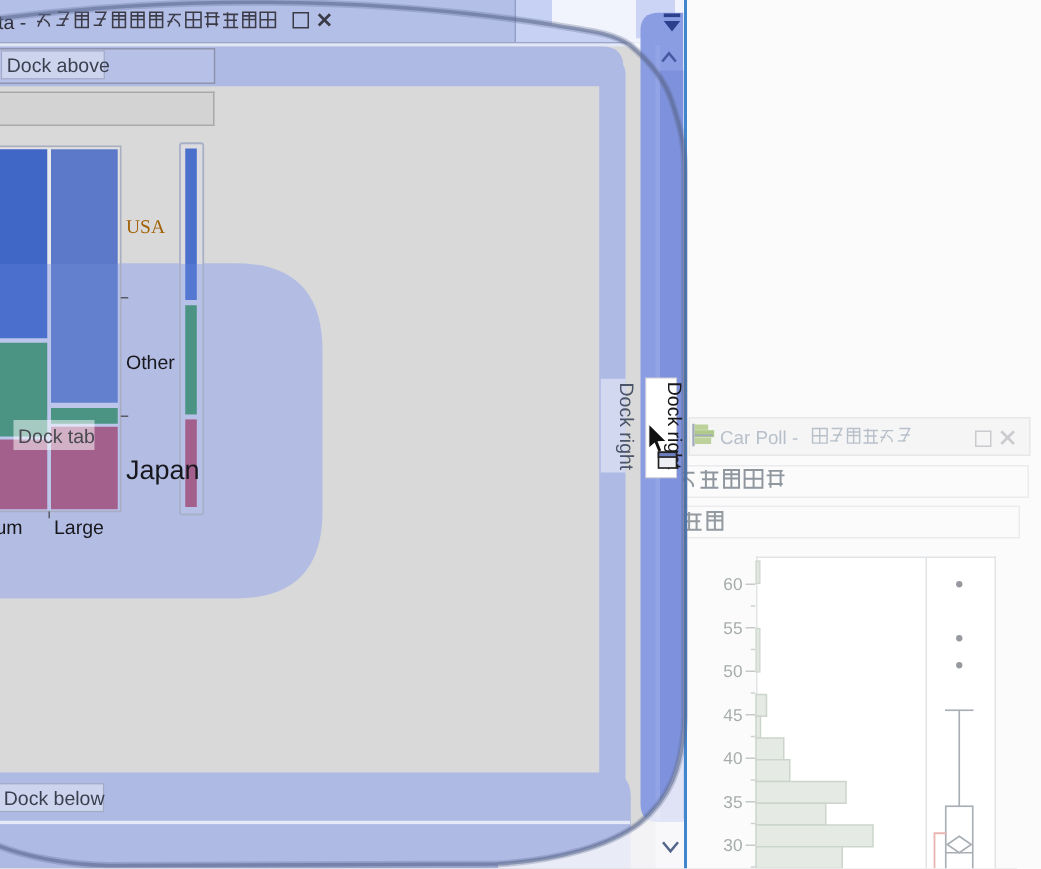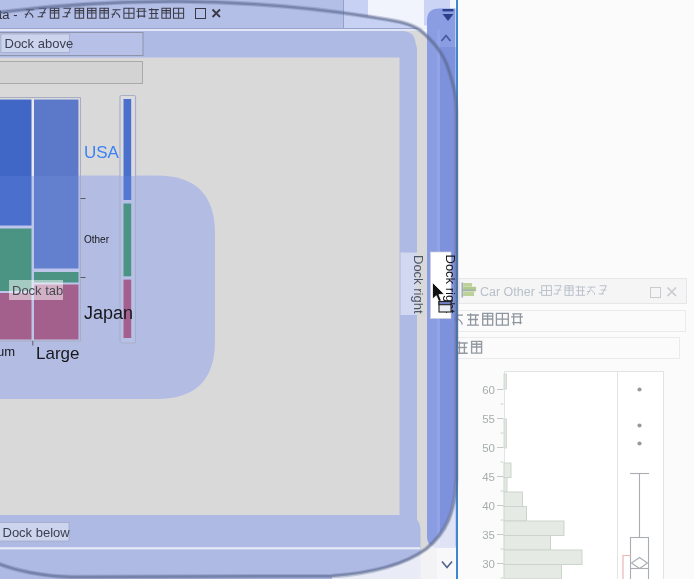--- a/index.html
+++ b/index.html
@@ -7,21 +7,21 @@
 </style></head><body>
 <div class="abs" style="left:457px;top:0;width:237px;height:579px;background:#fbfbfc;"></div>
 <div class="abs" style="left:458.5px;top:278px;width:228px;height:26px;background:#f5f5f6;border:1px solid #e7e7ea;box-sizing:border-box;"></div>
 <svg class="abs" style="left:460px;top:281px;" width="18" height="18" viewBox="0 0 18 18">
 <rect x="1.5" y="1.5" width="1.6" height="15" fill="#a3abbd"></rect>
 <rect x="3.1" y="2.0" width="9" height="3.6" fill="#bdd29a"></rect>
 <rect x="3.1" y="5.8" width="13" height="4.6" fill="#afca89"></rect>
 <rect x="3.1" y="8.6" width="12" height="1.2" fill="#a3abbd"></rect>
 <rect x="3.1" y="10.6" width="11" height="4.4" fill="#bdd29a"></rect>
 </svg>
-<div class="abs" style="left:480px;top:284.5px;font-size:12.5px;color:#b7c0ca;">Car Other - </div>
+<div class="abs" style="left:480px;top:284.5px;font-size:12.5px;color:#b7c0ca;">Car Poll - </div>
 <svg class="abs" style="left:0;top:0;" width="694" height="579" viewBox="0 0 694 579">
 <path d="M541.7,285.7h9.7v9.7h-9.7Z M541.7,290.5h9.7 M546.5,285.7v9.7" fill="none" stroke="#b8c0ca" stroke-width="0.95" opacity="1.0"></path>
     <path d="M554.4,285.7h6.8l-4.4,8.7 M555.4,290.0h5.8 M553.4,293.9h5.3" fill="none" stroke="#b8c0ca" stroke-width="0.95" opacity="1.0"></path>
     <path d="M565.0,285.7h8.1v9.7h-8.1Z M565.0,290.3h8.1 M569.1,285.7v9.7 M565.0,288.0h8.1" fill="none" stroke="#b8c0ca" stroke-width="0.95" opacity="1.0"></path>
     <path d="M575.6,287.0h9.7 M576.3,290.7h8.1 M575.6,295.3h9.7 M578.5,285.7v9.7 M582.5,287.0v8.3" fill="none" stroke="#b8c0ca" stroke-width="0.95" opacity="1.0"></path>
     <path d="M587.8,287.1h7.7 M591.7,287.1q-4.4,6.8 -4.1,7.7 M591.2,290.0q4.4,2.9 3.4,4.8 M586.9,291.5h3.4" fill="none" stroke="#b8c0ca" stroke-width="0.95" opacity="1.0"></path>
     <path d="M599.6,285.7h6.8l-4.4,8.7 M600.6,290.0h5.8 M598.6,293.9h5.3" fill="none" stroke="#b8c0ca" stroke-width="0.95" opacity="1.0"></path>
 </svg>
 <div class="abs" style="left:649.5px;top:286.5px;width:9px;height:9px;border:1.6px solid #cbcbcf;"></div>
 <svg class="abs" style="left:666px;top:286px;" width="12" height="12">
@@ -130,25 +130,25 @@
     <path d="M80.5,198.5h5 M80.5,277.5h5" stroke="#5a5a66" stroke-width="1"></path>
     <path d="M32.8,341v4.5" stroke="#5a5a66" stroke-width="1"></path>
     <rect x="120" y="95.5" width="15.5" height="80.5" fill="#dcdce0"></rect>
     <rect x="120" y="176" width="15.5" height="167" fill="#b7c0e6"></rect>
     <rect x="120" y="95.5" width="15.5" height="247.5" fill="none" stroke="#a8b0c8" stroke-width="1.2" rx="1.5"></rect>
     <rect x="123.5" y="99" width="7.7" height="77.0" fill="#4a70cc"></rect>
     <rect x="123.5" y="176" width="7.7" height="24.0" fill="#5478d2"></rect>
     <rect x="123.5" y="203.5" width="7.7" height="72.8" fill="#4b9483"></rect>
     <rect x="123.5" y="279.6" width="7.7" height="58.4" fill="#a4608c"></rect>
   </svg>
-<div class="abs" style="left:84px;top:142.5px;font-size:17px;color:#3b82f6;">USA</div>
-<div class="abs" style="left:84px;top:233.5px;font-size:10px;color:#17171c;">Other</div>
+<div class="abs" style="left:84px;top:142.5px;font-size:13px;color:#a16207;font-family:Liberation Serif, serif;">USA</div>
+<div class="abs" style="left:84px;top:233.5px;font-size:13px;color:#17171c;">Other</div>
 <div class="abs" style="left:84px;top:302.5px;font-size:18px;color:#17171c;">Japan</div>
 <div class="abs" style="left:-3px;top:343.5px;font-size:13px;color:#17171c;">um</div>
-<div class="abs" style="left:36px;top:343.5px;font-size:17px;color:#17171c;">Large</div>
+<div class="abs" style="left:36px;top:343.5px;font-size:13px;color:#17171c;">Large</div>
 <svg class="abs" style="left:0;top:0;" width="694" height="579" viewBox="0 0 694 579">
     <path d="M-5,31 H401 Q415.5,31 415.5,44.2 Q415.5,57.5 401,57.5 H-5 Z" fill="#aeb9e4"></path>
     <rect x="399.5" y="40" width="17.5" height="497" rx="8.5" fill="#aeb9e4"></rect>
     <path d="M-5,515 H404.5 Q420.5,515 420.5,531 V579 H-5 Z" fill="#aeb9e4"></path>
     <rect x="-5" y="547.2" width="425" height="2.2" fill="#e6eaf8"></rect>
     <path d="M368,16.5 C395,21 408,22 420,30 C432,40 443,52 448,68 C452,80 454,90 455,105 L455,0 L368,0 Z" fill="rgba(252,252,255,0.8)"></path>
     <path d="M424,0 H450 V14 Q450,25.5 438.5,25.5 H424 Z" fill="#cbd4f5"></path>
     <path d="M439,8.5 H455.5 V548 H439 Q427,548 427,536 V20.5 Q427,8.5 439,8.5 Z" fill="#8a9de3"></path>
     <rect x="437" y="30" width="3" height="516" fill="#93a4e6"></rect>
     <rect x="440" y="47" width="15.5" height="499" fill="#7e91dc"></rect>

